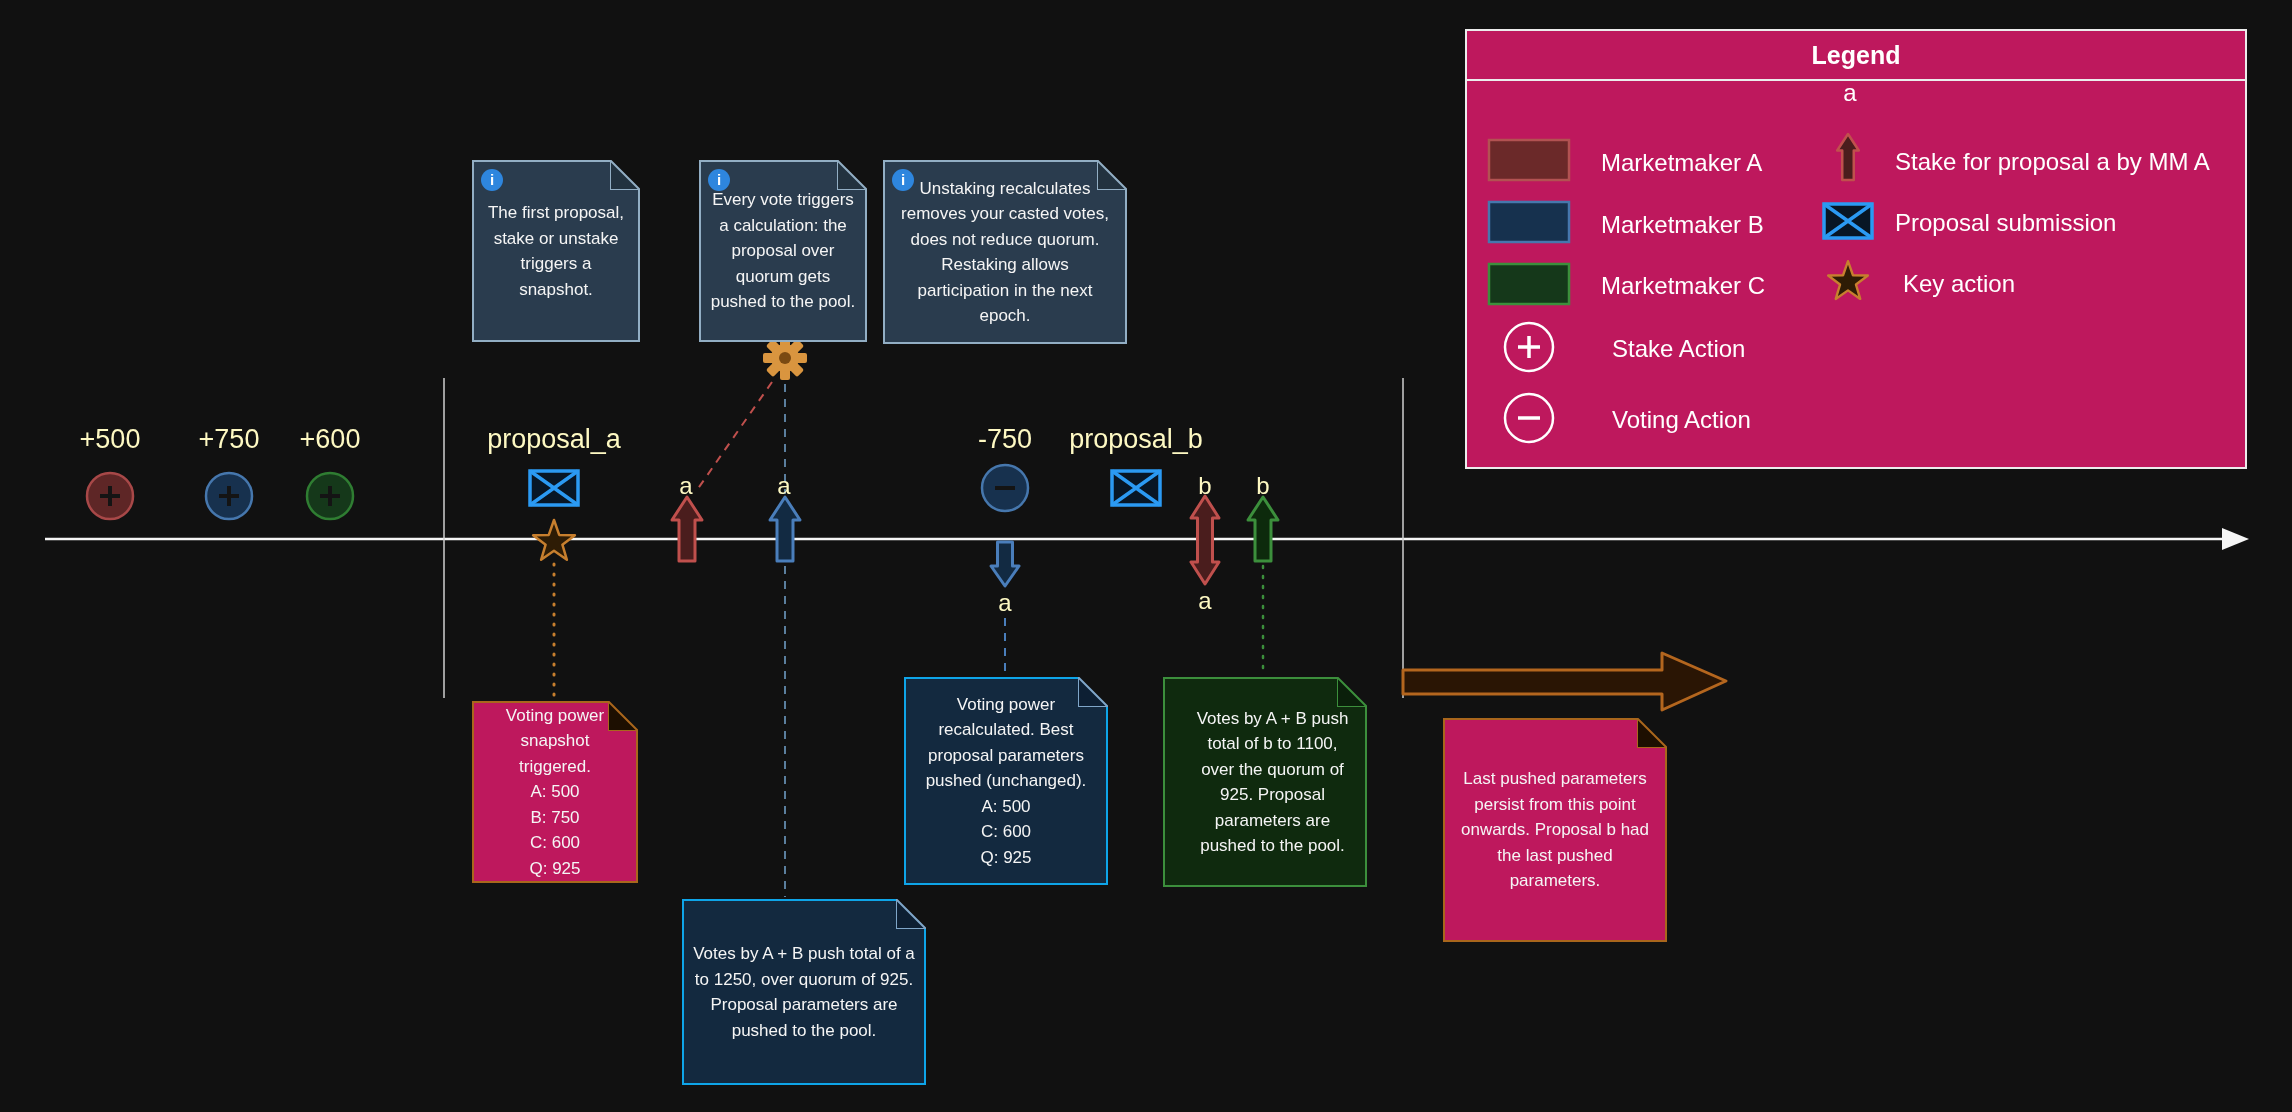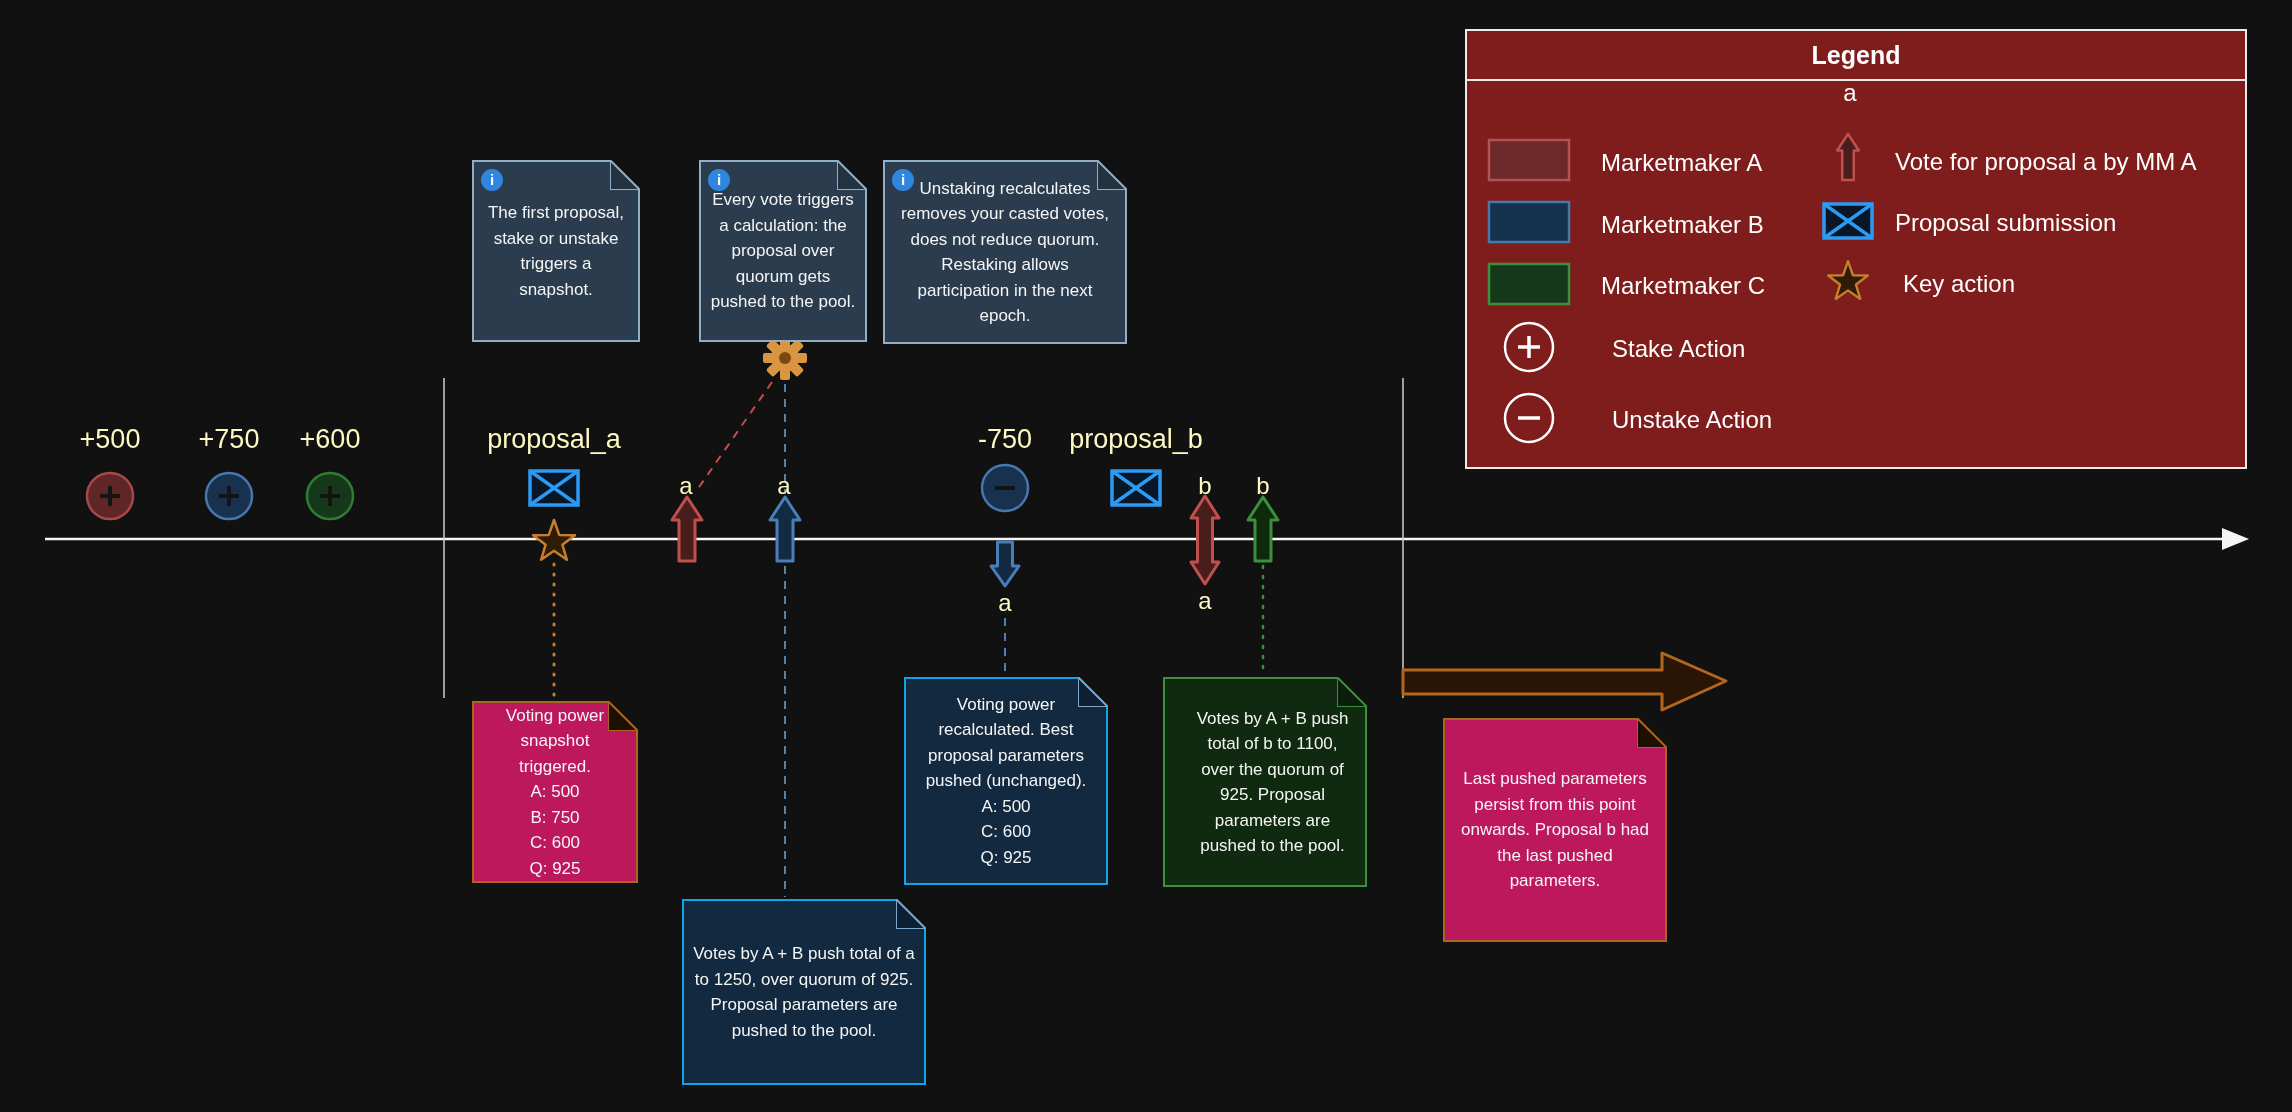--- a/index.html
+++ b/index.html
@@ -12,40 +12,40 @@
     box-sizing:border-box;padding:12px 9px;font-size:17px;line-height:1.5;color:#f5f5f5;}
   .note .txt{white-space:pre-line;}
   .note-info{background:#2a3c4e;border:2px solid #92aec4;}
   .note-blue{background:#13293f;border:2px solid #0ea5e9;}
   .note-brown{background:#be185d;border:2px solid #a9661c;}
   .note-green{background:#0f2a0e;border:2px solid #3c8f3c;padding-left:24px;}
   .fold{position:absolute;top:-2px;right:-2px;}
   .info-ic{position:absolute;top:7px;left:7px;width:22px;height:22px;border-radius:50%;background:#2e86de;
     color:#fff;font-weight:bold;font-size:15px;display:flex;align-items:center;justify-content:center;}
   #legend{position:absolute;left:1465px;top:29px;width:782px;height:440px;border:2px solid #ececec;
-    background:#7f1d1d;z-index:1;box-sizing:border-box;}
+    background:#be185d;z-index:1;box-sizing:border-box;}
   #legend .hdr{height:48px;border-bottom:2px solid #ececec;display:flex;align-items:center;justify-content:center;
     font-size:25px;font-weight:bold;color:#fff;}
   .llbl{position:absolute;transform:translateY(-50%);color:#fff;font-size:24px;white-space:nowrap;}
   .clbl{position:absolute;transform:translate(-50%,-50%);color:#fff;font-size:24px;}
 </style>
 </head>
 <body>
 
 <div class="stage">
 
   <div id="legend">
     <div class="hdr">Legend</div>
     <div class="llbl" style="left:134px;top:132px">Marketmaker A</div>
     <div class="llbl" style="left:134px;top:194px">Marketmaker B</div>
     <div class="llbl" style="left:134px;top:255px">Marketmaker C</div>
     <div class="llbl" style="left:145px;top:318px">Stake Action</div>
-    <div class="llbl" style="left:145px;top:389px">Unstake Action</div>
+    <div class="llbl" style="left:145px;top:389px">Voting Action</div>
     <div class="clbl" style="left:383px;top:62px">a</div>
-    <div class="llbl" style="left:428px;top:131px">Vote for proposal a by MM A</div>
+    <div class="llbl" style="left:428px;top:131px">Stake for proposal a by MM A</div>
     <div class="llbl" style="left:428px;top:192px">Proposal submission</div>
     <div class="llbl" style="left:436px;top:253px">Key action</div>
   </div>
 
   <svg id="overlay" width="2292" height="1112" viewBox="0 0 2292 1112">
 
     <line x1="45" y1="539" x2="2222" y2="539" stroke="#f5f5f5" stroke-width="2.5"></line>
     <polygon points="2222,528 2249,539 2222,550" fill="#f5f5f5"></polygon>
 
     <line x1="444" y1="378" x2="444" y2="698" stroke="#cfcfcf" stroke-width="1.5"></line>

